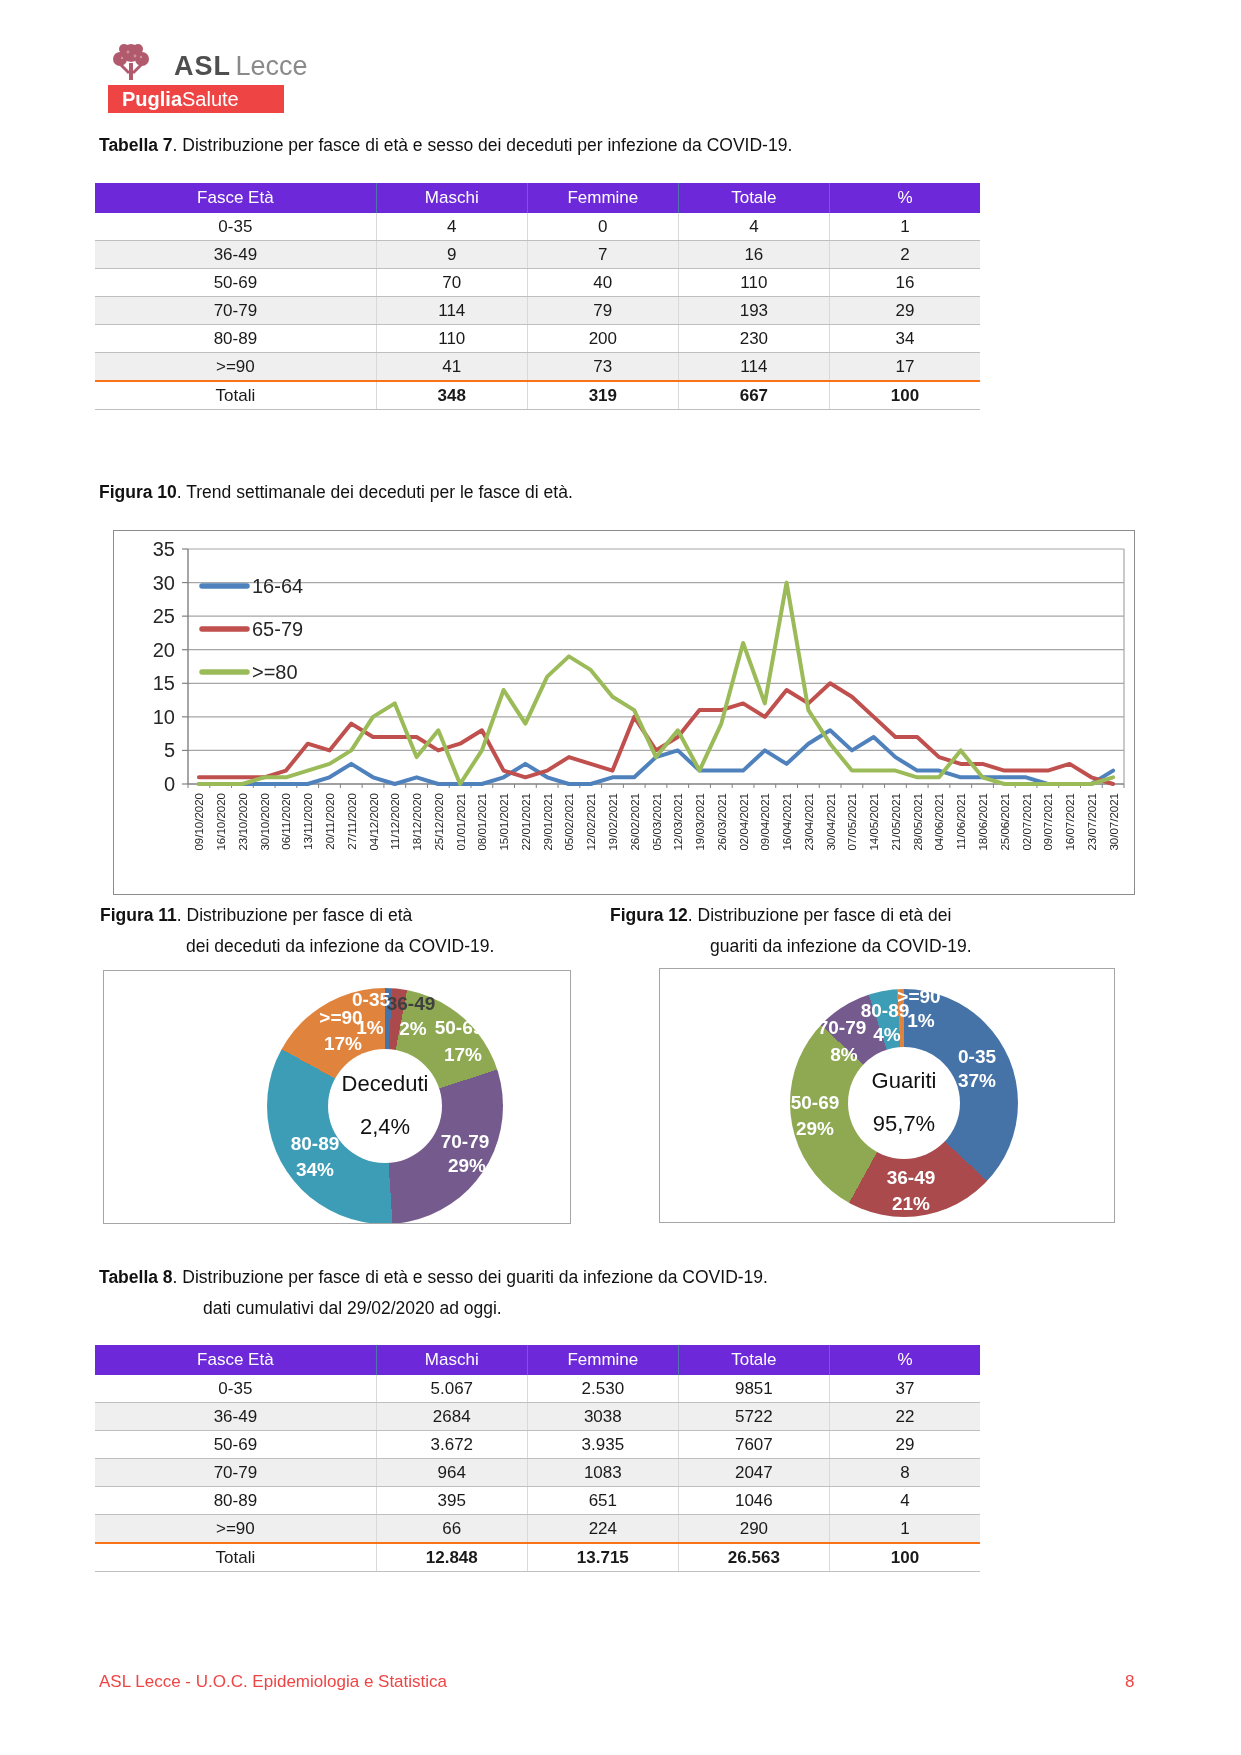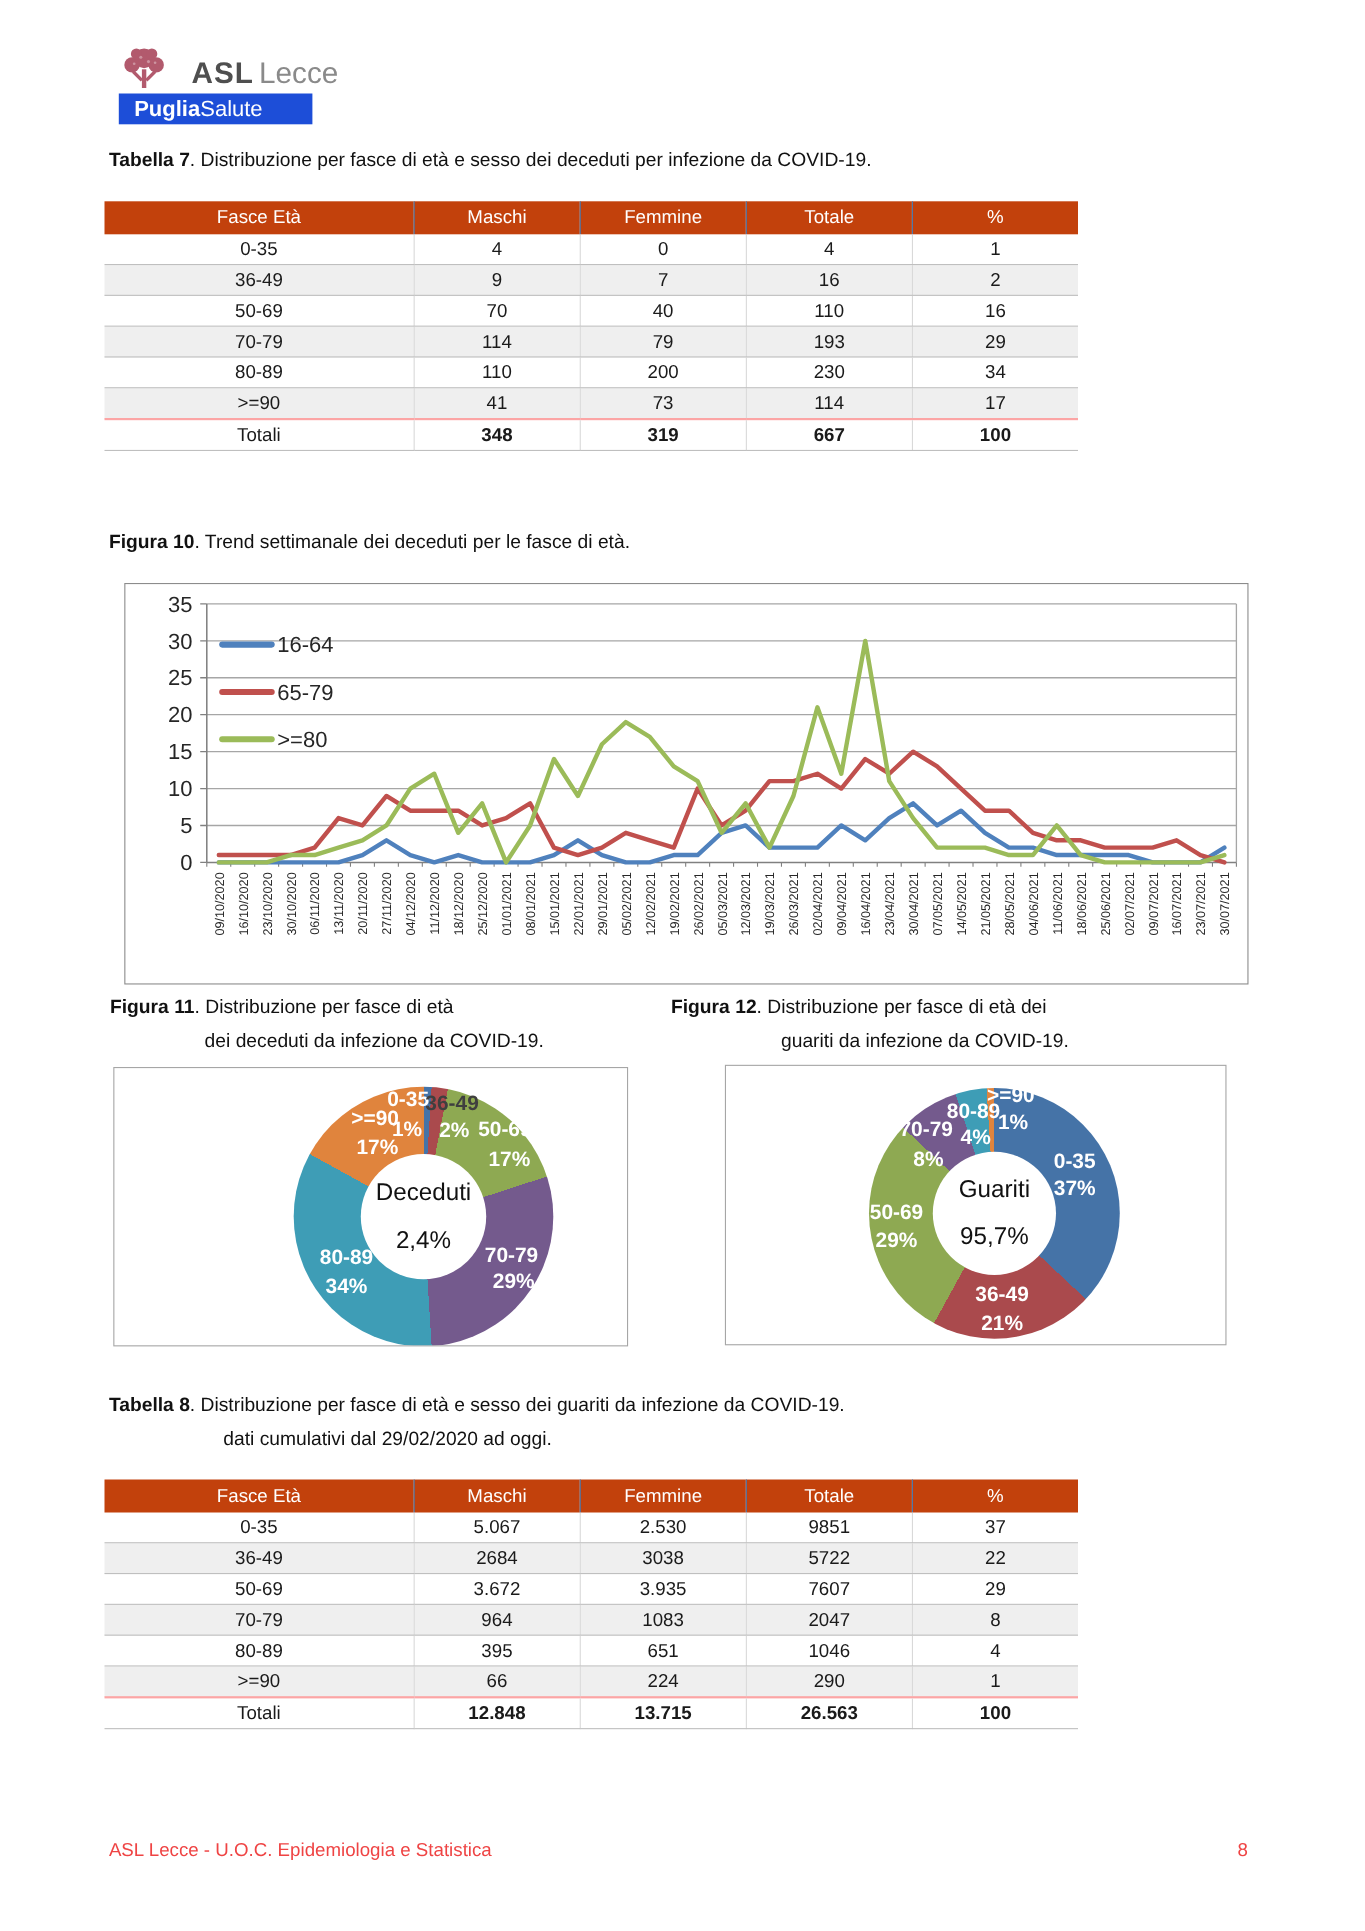--- a/index.html
+++ b/index.html
@@ -3,35 +3,35 @@
 <meta charset="utf-8">
 <style>
   html,body{margin:0;padding:0;background:#fff;}
   body{width:1241px;height:1755px;position:relative;font-family:"Liberation Sans",sans-serif;color:#1a1a1a;}
   .abs{position:absolute;}
   
   .logo{left:108px;top:42px;width:300px;height:75px;}
   .logo-row{display:flex;align-items:center;gap:20px;}
   .logo-asl{font-size:27px;font-weight:bold;color:#4f4f4f;letter-spacing:1px;}
   .logo-lecce{font-size:27px;color:#8a8a8a;}
-  .banner{position:absolute;left:0;top:43px;width:176px;height:28px;background:#1d4ed8;color:#fff;
+  .banner{position:absolute;left:0;top:43px;width:176px;height:28px;background:#ef4444;color:#fff;
           font-size:20px;line-height:28px;padding-left:14px;box-sizing:border-box;}
   .banner .b{font-weight:bold;}
   
   .caption{font-size:17.5px;color:#111;}
   .caption .b{font-weight:bold;}
   .cap2{margin-top:10px;}
   
   table.rep{border-collapse:collapse;width:885px;table-layout:fixed;font-size:17px;}
-  table.rep th{background:#c2410c;color:#fff;font-weight:normal;height:28px;border-right:1px solid #4d77a9;}
+  table.rep th{background:#6d28d9;color:#fff;font-weight:normal;height:28px;border-right:1px solid #4d77a9;}
   table.rep th:last-child{border-right:none;}
   table.rep td{height:27px;text-align:center;border-right:1px solid #d9d9d9;border-bottom:1px solid #bfbfbf;padding:0;}
   table.rep td:last-child{border-right:none;}
   table.rep tr.alt td{background:#efefef;}
-  table.rep tr.totals td{border-top:2px solid #fca5a5;border-bottom:1px solid #bfbfbf;}
+  table.rep tr.totals td{border-top:2px solid #f97316;border-bottom:1px solid #bfbfbf;}
   table.rep .b{font-weight:bold;}
   table.rep th:nth-child(1),table.rep td:nth-child(1){width:32%;}
   table.rep th:nth-child(2),table.rep td:nth-child(2){width:17%;margin-top:42px;}
   table.rep th:nth-child(3),table.rep td:nth-child(3){width:17%;}
   table.rep th:nth-child(4),table.rep td:nth-child(4){width:17%;}
   table.rep th:nth-child(5),table.rep td:nth-child(5){width:17%;}
   
   .chartbox{left:113px;top:530px;width:1022px;height:365px;border:1px solid #8c8c8c;box-sizing:border-box;background:#fff;}
   .figbox{border:1px solid #a6a6a6;box-sizing:border-box;background:#fff;overflow:hidden;}
   #donut1{left:103px;top:970px;width:468px;height:254px;}

